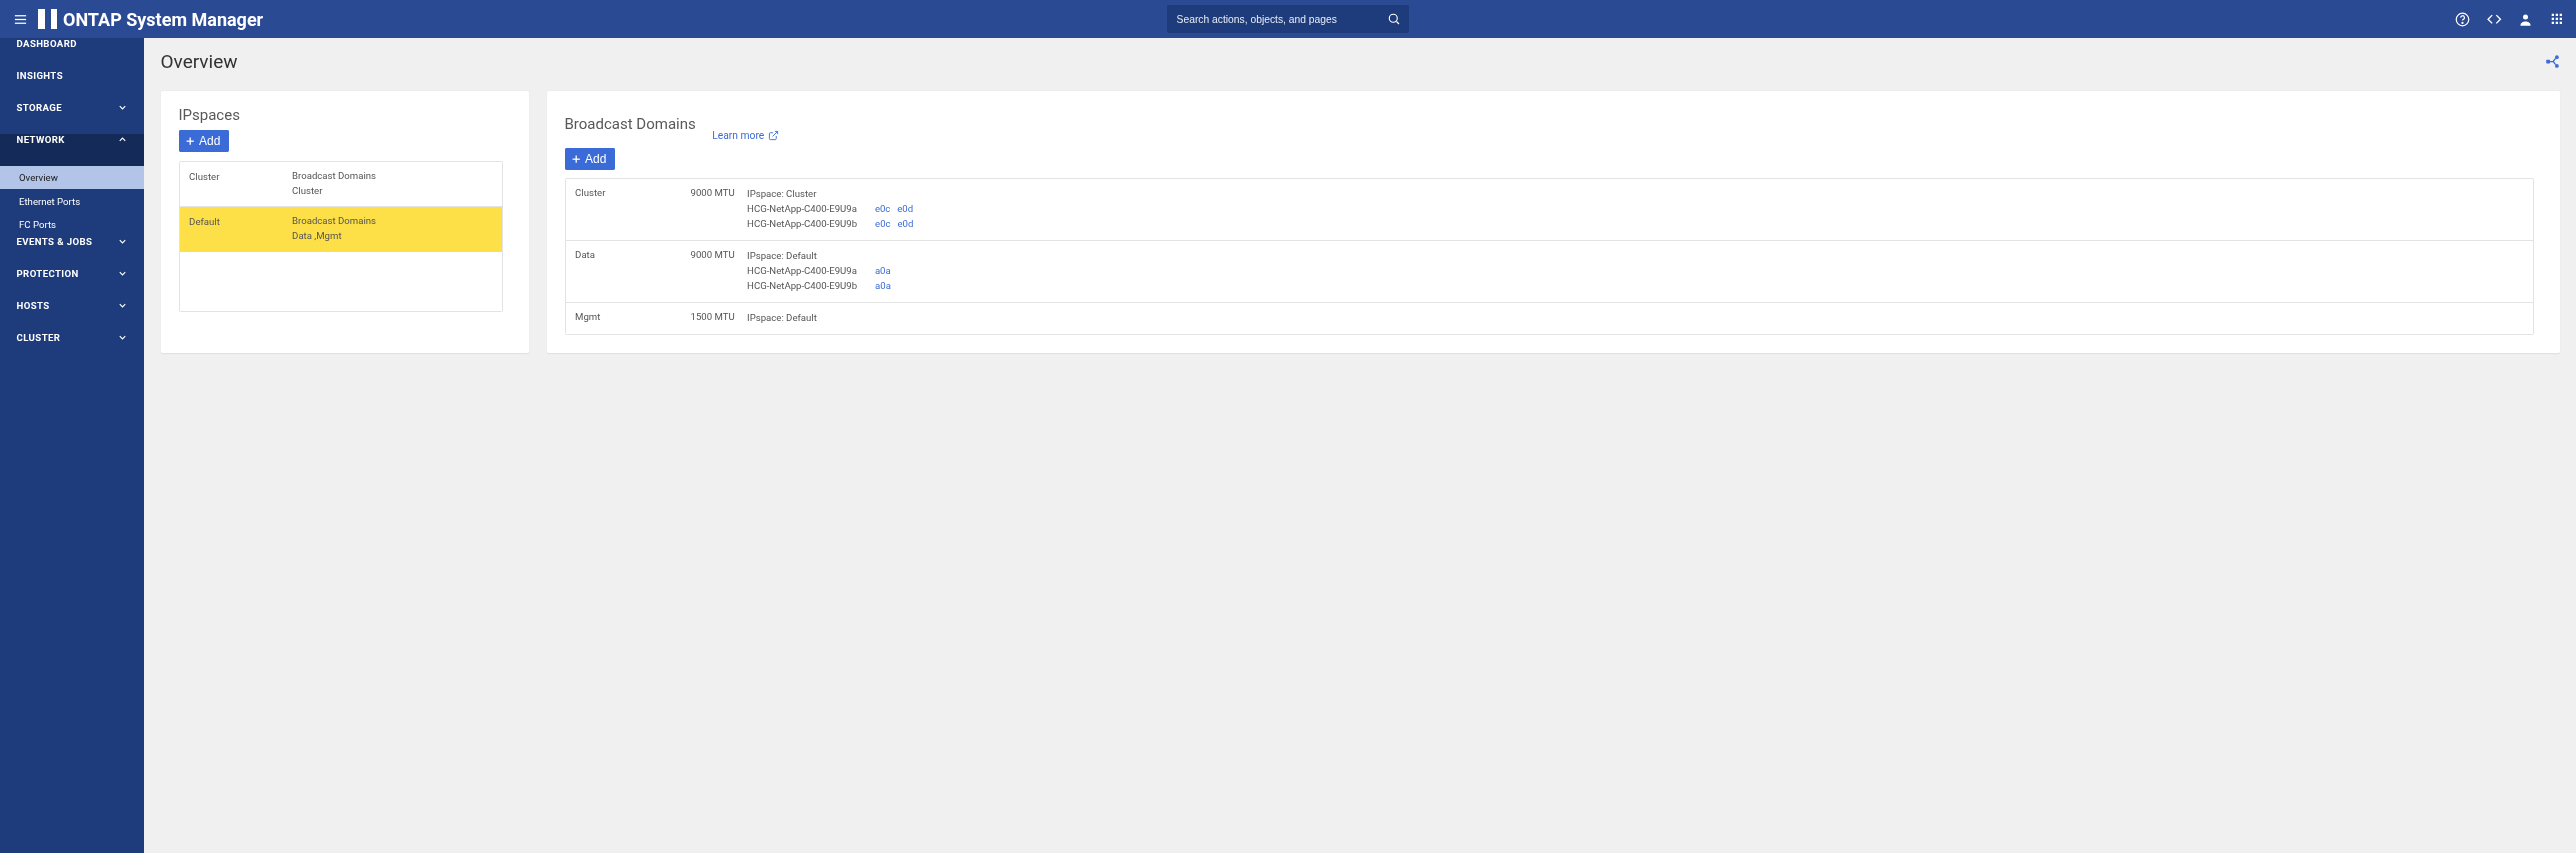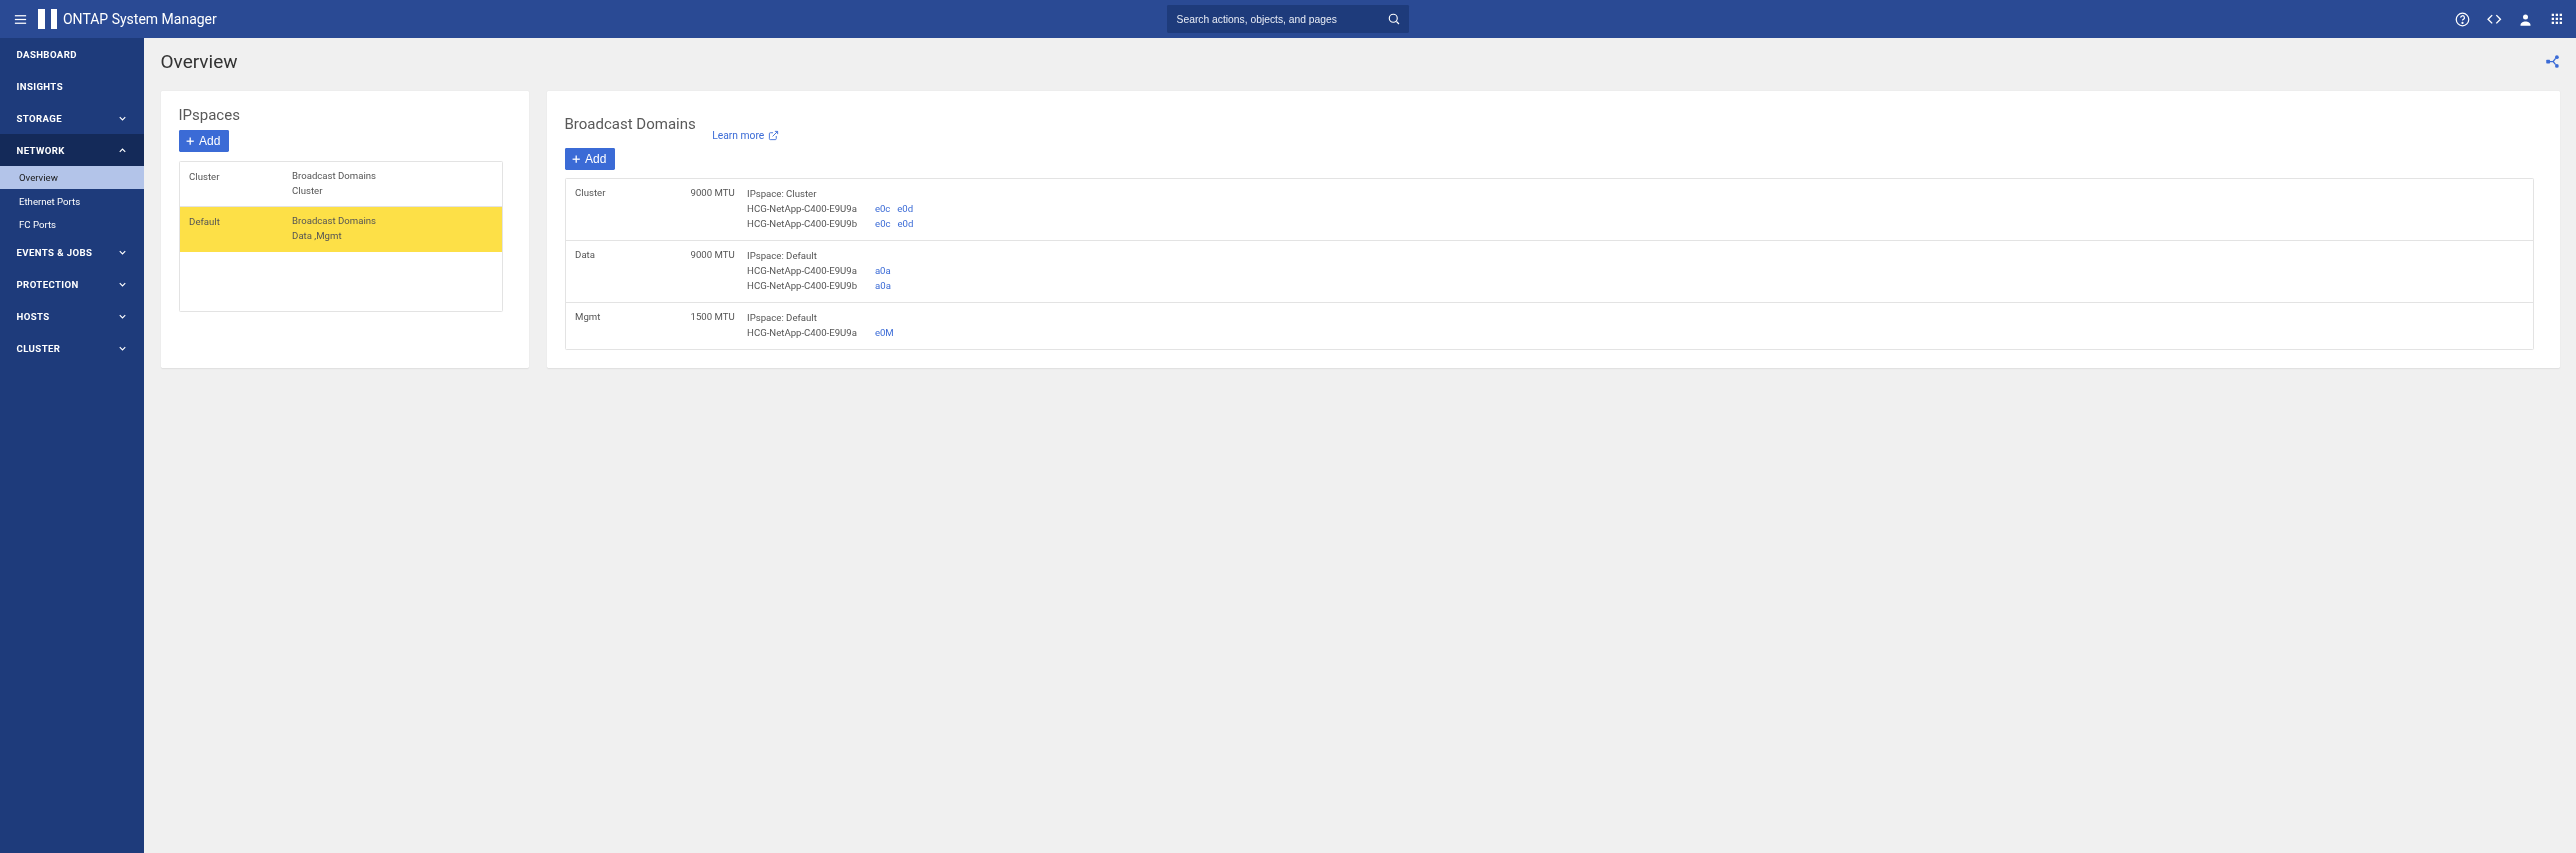--- a/index.html
+++ b/index.html
@@ -39,22 +39,22 @@
     position: relative;
   }
   .brand-logo::after {
     content: "";
     position: absolute;
     left: 6.9px; top: 0;
     width: 5.5px; height: 100%;
     background: #2a4a94;
   }
   .brand-title {
-    font-size: 14px;
-    font-weight: 400;
+    font-size: 18px;
+    font-weight: 700;
   }
   .search-wrap {
     position: absolute;
     left: 50%;
     transform: translateX(-50%);
     width: 242px;
     height: 27.5px;
     background: #1e3b7b;
     display: flex;
     align-items: center;
@@ -102,21 +102,20 @@
     background: #1e3b7b;
     color: #fff;
     flex-shrink: 0;
     overflow-y: auto;
   }
   .sidebar .menu { padding-top: 0; }
   .menu-item {
     height: 32px;
     padding: 0 16.5px;
     display: flex;
-    align-items: center;
     justify-content: space-between;
     font-size: 9.6px;
     font-weight: 700;
     letter-spacing: 0.4px;
     text-transform: uppercase;
     cursor: pointer;
   }
   .menu-item.active {
     background: #142a59;
   }
@@ -448,21 +447,20 @@
                 <div>IPspace: Default</div>
                 <div class="node-line"><span>HCG-NetApp-C400-E9U9a</span><span class="port-link">a0a</span></div>
                 <div class="node-line"><span>HCG-NetApp-C400-E9U9b</span><span class="port-link">a0a</span></div>
               </div>
             </div>
             <div class="bd-row">
               <div class="bd-name">Mgmt</div>
               <div class="bd-mtu">1500 MTU</div>
               <div class="bd-details">
                 <div>IPspace: Default</div>
-                <div class="node-line"><span>HCG-NetApp-C400-E9U9a</span><span class="port-link">e0M</span></div>
               </div>
             </div>
           </div>
       </section>
     </div>
   </main>
 </div>
 
 
 </body></html>

